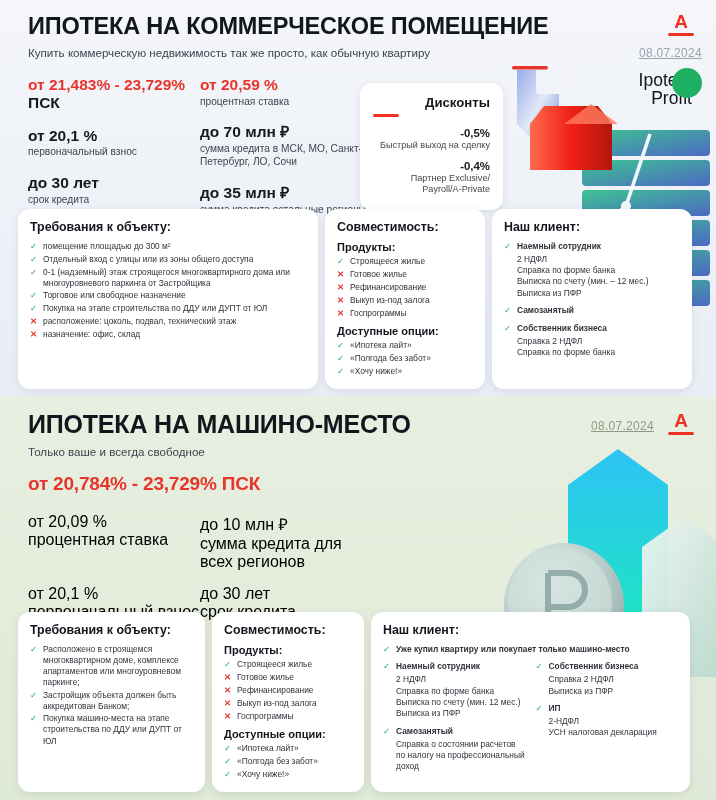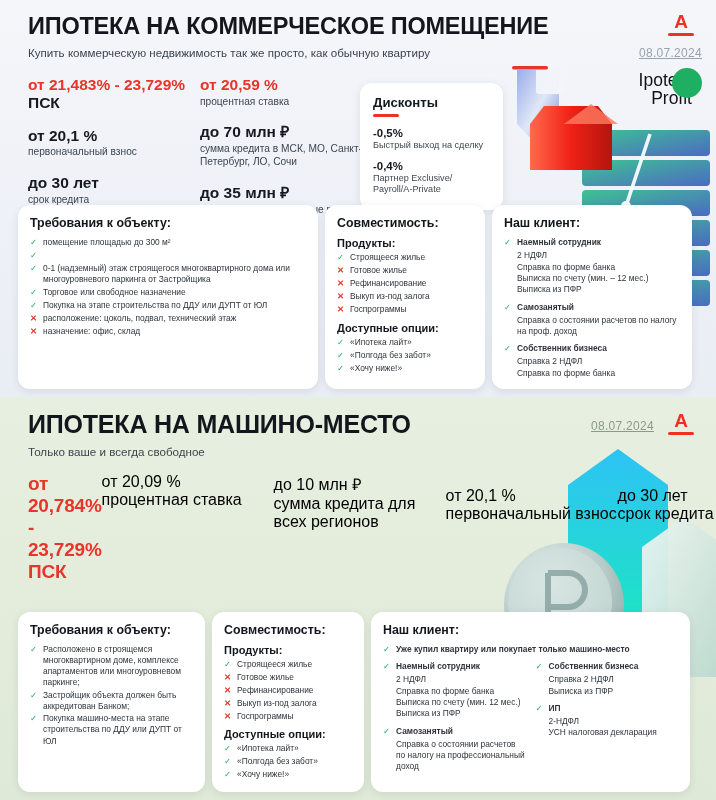--- a/index.html
+++ b/index.html
@@ -34,34 +34,34 @@
   .alfa-1 { top: 12px; right: 22px; }
   .alfa-2 { top: 14px; right: 22px; }
 
   .dateline { position: absolute; z-index: 8; font-size: 12px; color: #9aa2ae; letter-spacing: .3px; text-decoration: underline; }
   .date-1 { top: 46px; right: 14px; }
   .date-2 { top: 22px; right: 62px; color: #8d9a87; }
 
   
   .stats { position: relative; z-index: 6; display: flex; }
   .stats-1 { padding: 16px 0 0 28px; }
-  .stats-2 { padding: 14px 0 0 28px; flex-direction: row; }
+  .stats-2 { padding: 14px 0 0 28px; flex-direction: column; }
   .col { width: 172px; }
   .stat { margin-bottom: 15px; }
   .stat .v { font-size: 15.5px; font-weight: 700; color: #16191f; line-height: 1.15; }
   .stat .v.red { color: #e8342a; }
   .stat .l { font-size: 10.2px; color: #3f4651; line-height: 1.25; margin-top: 2px; }
   .psk-wide { font-size: 19px; font-weight: 700; color: #e8342a; margin-bottom: 18px; letter-spacing: -.2px; }
   .stat-row { display: flex; }
   .stat-row .col { width: 172px; }
 
   
   .disc {
     position: absolute; background: #ffffff; border-radius: 12px;
-    box-shadow: 0 2px 9px rgba(25,35,60,.10); z-index: 7; padding: 12px 13px 13px;
+    box-shadow: 0 2px 9px rgba(25,35,60,.10); z-index: 7; padding: 12px 13px 13px; text-align: right;
   }
   .disc-1 { left: 360px; top: 83px; width: 143px; height: 127px; }
   .disc h3 { font-size: 13.2px; font-weight: 700; color: #15181e; }
   .disc .rule { width: 26px; height: 2.6px; background: #ef3124; border-radius: 2px; margin: 4px 0 10px; }
   .disc .dv { font-size: 11.4px; font-weight: 700; color: #15181e; }
   .disc .dl { font-size: 9.1px; color: #41474f; line-height: 1.25; margin: 1px 0 9px; }
 
   
   .art { position: absolute; z-index: 2; }
   .art-1 { right: 0; top: 48px; width: 216px; height: 300px; }
@@ -202,20 +202,21 @@
     <div class="cards cards-1">
       <div class="card c-req">
         <h3>Требования к объекту:</h3>
         <div>
             <div class="li">
               <span class="mk ok">✓</span>
               <span class="tx">помещение площадью до 300 м²</span>
             </div>
             <div class="li">
               <span class="mk ok">✓</span>
+              <span class="tx">Отдельный вход с улицы или из зоны общего доступа</span>
             </div>
             <div class="li">
               <span class="mk ok">✓</span>
               <span class="tx">0-1 (надземный) этаж строящегося многоквартирного дома или многоуровневого паркинга от Застройщика</span>
             </div>
             <div class="li">
               <span class="mk ok">✓</span>
               <span class="tx">Торговое или свободное назначение</span>
             </div>
             <div class="li">
@@ -281,21 +282,20 @@
               <span class="tx b">Наемный сотрудник</span>
             </div>
             <div class="plain">2 НДФЛ</div>
             <div class="plain">Справка по форме банка</div>
             <div class="plain">Выписка по счету (мин. – 12 мес.)</div>
             <div class="plain">Выписка из ПФР</div>
             <div class="li" style="margin-top: 6px;">
               <span class="mk ok">✓</span>
               <span class="tx b">Самозанятый</span>
             </div>
-            <div class="plain">Справка о состоянии расчетов по налогу на проф. доход</div>
             <div class="li" style="margin-top: 6px;">
               <span class="mk ok">✓</span>
               <span class="tx b">Собственник бизнеса</span>
             </div>
             <div class="plain">Справка 2 НДФЛ</div>
             <div class="plain">Справка по форме банка</div>
           </div>
       </div>
     </div>
   </div>

